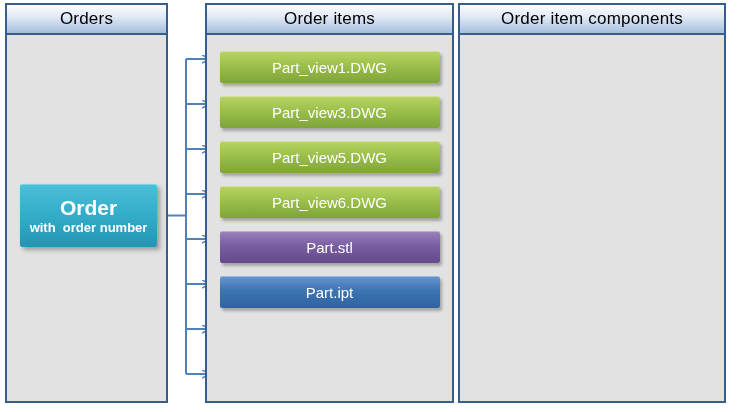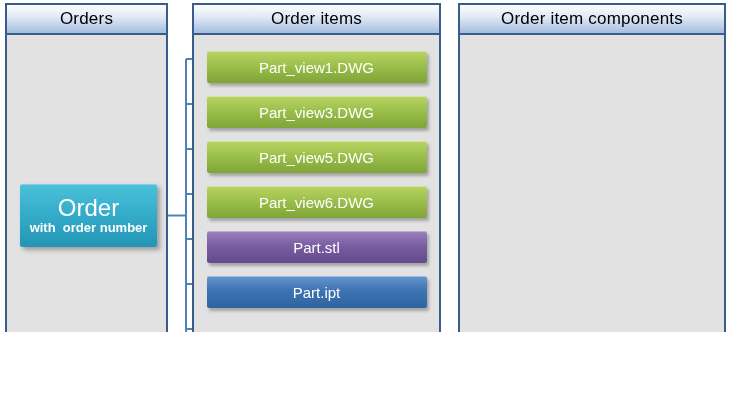--- a/index.html
+++ b/index.html
@@ -1,27 +1,27 @@
 <!DOCTYPE html>
 <html style="--page-bg: #ffffff; --column-border: #385d8a; --column-bg: #e2e2e2; --header-top: #fcfdfe; --header-bottom: #a3bedf; --header-text: #000000; --item-text: #ffffff; --connector: #4f81bd; --green-top: #b9d464; --green-bottom: #7fa438; --blue-top: #6796d1; --blue-bottom: #2f63a0; --purple-top: #9b83bd; --purple-bottom: #64498c; --teal-top: #4cc0da; --teal-bottom: #2395b5;"><head>
 <meta charset="utf-8">
 <style>
   html,body{margin:0;padding:0;background:#ffffff;}
   .canvas{
-    position:relative;width:750px;height:332px;background:var(--page-bg,#fff);
+    position:relative;width:750px;height:412px;background:var(--page-bg,#fff);
     font-family:"Liberation Sans", sans-serif;overflow:hidden;
   }
   .column{
     position:absolute;top:3px;height:396px;
     border:2px solid var(--column-border);
     background:var(--column-bg);
     display:flex;flex-direction:column;
   }
   .col-orders{left:5px;width:159px;}
-  .col-items{left:192px;width:245px;}
+  .col-items{left:205px;width:245px;}
   .col-components{left:458px;width:264px;}
   .col-header{
     height:28px;flex:0 0 28px;
     border-bottom:2px solid var(--column-border);
     background:linear-gradient(180deg,var(--header-top) 0%,#e3ebf6 40%,#c2d3ea 72%,var(--header-bottom) 100%);
     display:flex;align-items:center;justify-content:center;
     font-size:17px;color:var(--header-text);letter-spacing:0.2px;
   }
   .col-body{position:relative;flex:1 1 auto;}
   .items-body{padding-top:16px;}
@@ -36,21 +36,21 @@
   .item.ipt{background:linear-gradient(180deg,var(--blue-top) 0%,#3d74b2 45%,var(--blue-bottom) 100%);}
   .item.stl{background:linear-gradient(180deg,var(--purple-top) 0%,#7a5ea2 45%,var(--purple-bottom) 100%);}
   .order-node{
     position:absolute;left:13px;top:149px;width:137px;height:63px;
     border-radius:2px;
     background:linear-gradient(180deg,var(--teal-top) 0%,#35aecb 45%,var(--teal-bottom) 100%);
     box-shadow:3px 3px 4px rgba(90,90,90,0.5), inset 0 1px 0 rgba(255,255,255,0.3);
     display:flex;flex-direction:column;align-items:center;justify-content:center;
     color:var(--item-text);
   }
-  .order-title{font-size:24px;line-height:24px;}
+  .order-title{font-size:21px;line-height:24px;font-weight:bold;}
   .order-subtitle{font-size:13px;line-height:16px;white-space:pre;font-weight:bold;}
   .connectors{position:absolute;left:0;top:0;width:750px;height:412px;pointer-events:none;}
   .connector-line{stroke:var(--connector);stroke-width:2;fill:none;}
   .arrowhead-path{stroke:var(--connector);stroke-width:1.5;fill:none;}
 </style>
 </head>
 <body>
 
 <div class="canvas">
 

